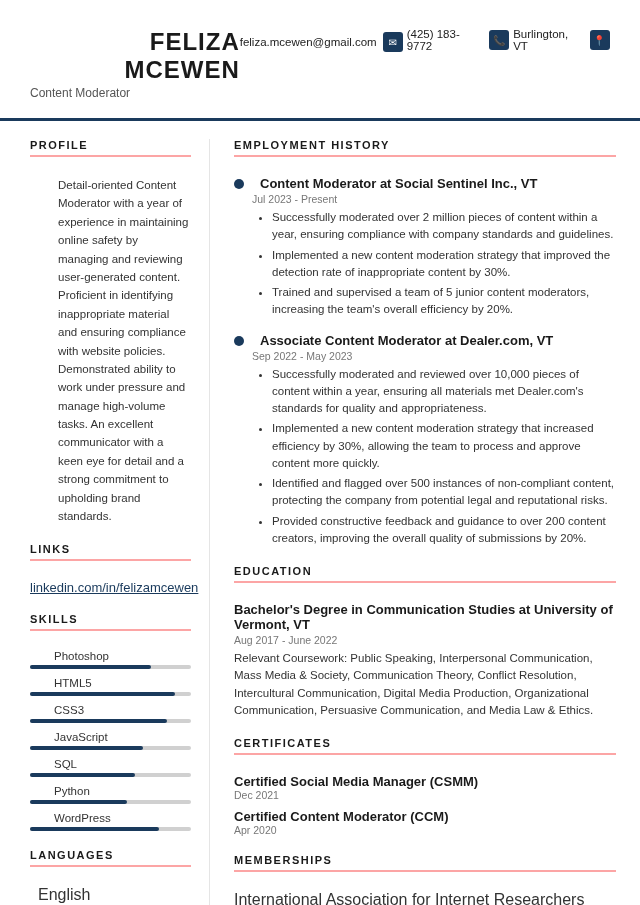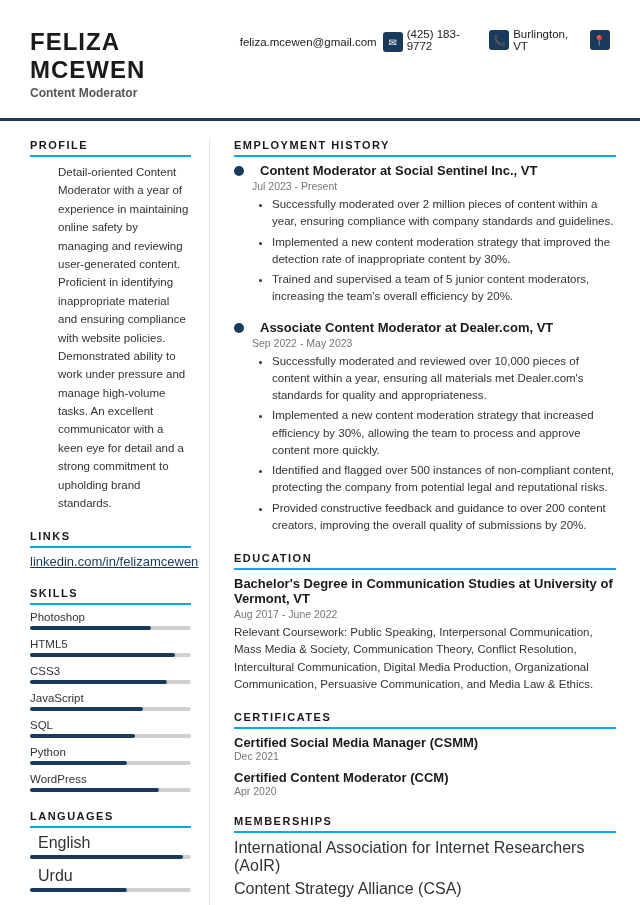--- a/index.html
+++ b/index.html
@@ -19,26 +19,26 @@
       align-items: flex-start;
       padding: 28px 30px 18px 30px;
       background: #fff;
     }
     .header-left .name {
       font-size: 24px;
       font-weight: 900;
       letter-spacing: 1px;
       color: #1a1a1a;
       text-transform: uppercase;
+      text-align: right;
     }
     .header-left .title {
       font-size: 12px;
       color: #555;
       margin-top: 2px;
-      font-weight: bold;
     }
     .header-right {
       display: flex;
       flex-direction: row;
       align-items: flex-end;
       gap: 4px;
     }
     .contact-row {
       display: flex;
       align-items: center;
@@ -82,23 +82,23 @@
       padding: 0 24px 20px 24px;
     }
 
     
     .section-title {
       font-size: 11px;
       font-weight: 800;
       letter-spacing: 1.5px;
       text-transform: uppercase;
       color: #1a1a1a;
-      border-bottom: 2px solid #0ea5e9;
+      border-bottom: 2px solid #fca5a5;
       padding-bottom: 4px;
-      margin-bottom: 6px;
+      margin-bottom: 19px;
       margin-top: 18px;
     }
     .section-title:first-child {
       margin-top: 0;
     }
 
     
     .profile-text {
       font-size: 11.5px;
       line-height: 1.6;
@@ -114,20 +114,21 @@
     }
 
     
     .skill-item {
       margin-bottom: 8px;
     }
     .skill-name {
       font-size: 11.5px;
       color: #333;
       margin-bottom: 3px;
+      margin-left: 24px;
     }
     .skill-bar-bg {
       height: 4px;
       background: #d0d0d0;
       border-radius: 2px;
       width: 100%;
     }
     .skill-bar-fill {
       height: 4px;
       background: #1a3a5c;

